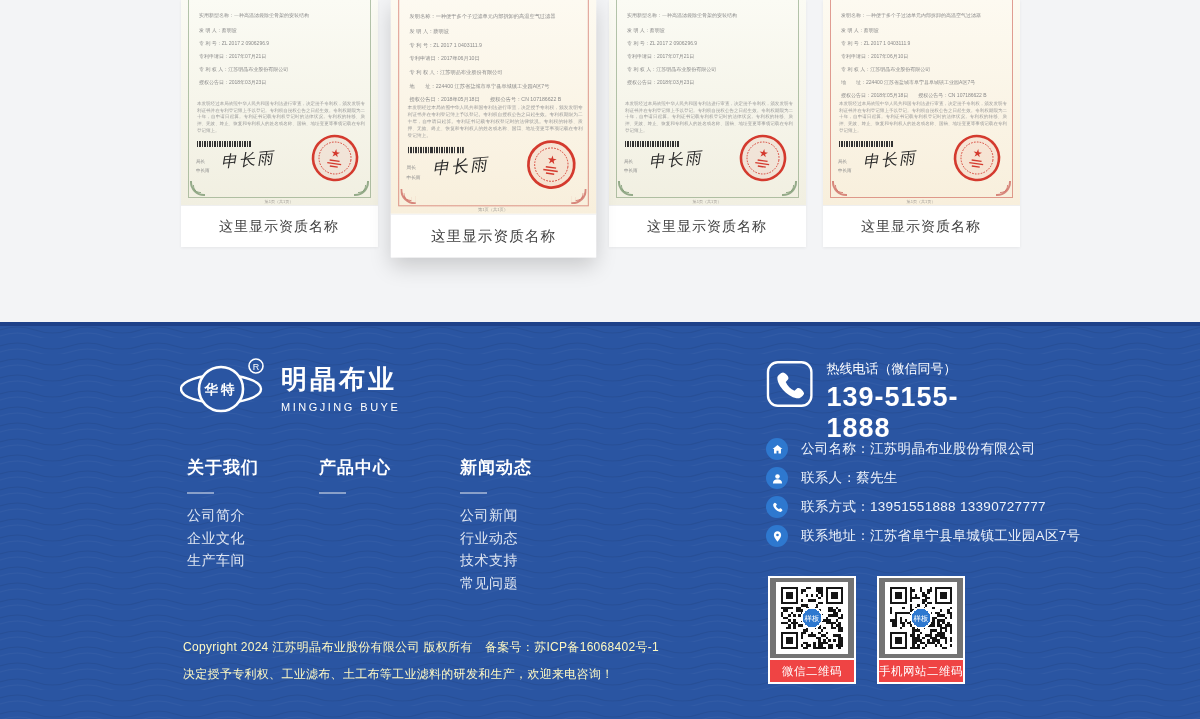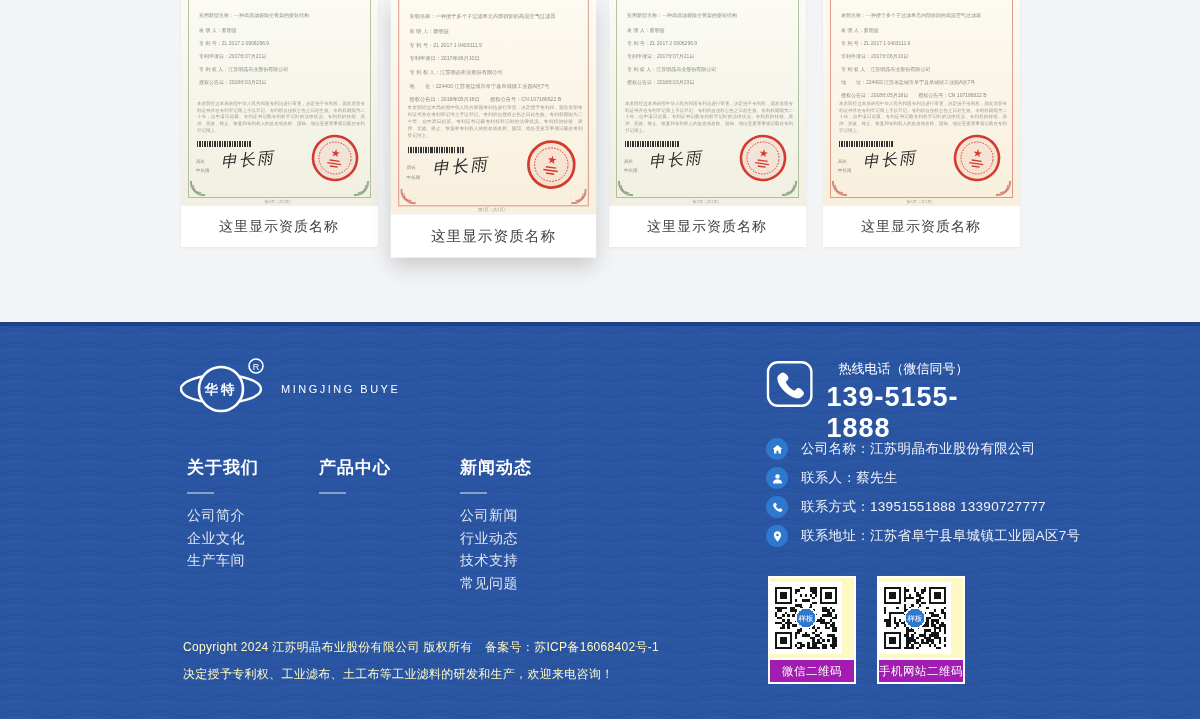--- a/index.html
+++ b/index.html
@@ -57,42 +57,42 @@
   .footer { position:relative; height:397px; background:#2a55a2; overflow:hidden; }
   .footer-topline { position:absolute; top:0; left:0; right:0; height:4px; background:#1e4189; z-index:1; }
   .footer-waves { position:absolute; inset:0; width:100%; height:100%; z-index:0; }
   .footer-inner { position:relative; z-index:1; width:840px; height:100%; margin:0 auto; }
 
   .logo-block { position:absolute; left:0; top:34px; display:flex; align-items:center; gap:13px; cursor:pointer; }
   .logo-cn { font-size:26px; font-weight:bold; color:#fff; letter-spacing:3px; }
   .logo-en { font-size:11px; color:#fff; letter-spacing:2.5px; margin-top:4px; }
 
   .phone-block { position:absolute; left:586px; top:38px; display:flex; gap:13px; align-items:flex-start; }
-  .phone-label { font-size:13px; color:#fff;margin-left:12px; }
+  .phone-label { font-size:13px; color:#fff; }
   .phone-number { font-size:27px; font-weight:bold; color:#fff; letter-spacing:1px; margin-top:4px; }
 
   .nav-block { position:absolute; left:7px; top:134px; display:flex; }
   .nav-col { flex:0 0 auto; }
   .nav-col:nth-child(1){ width:132px; } .nav-col:nth-child(2){ width:141px; }
   .nav-col:nth-child(3){ width:145px; } .nav-col:nth-child(4){ width:auto; }
   .nav-title { font-size:17px; font-weight:600; color:#fff; letter-spacing:1px; cursor:pointer; }
   .nav-divider { width:27px; height:2px; background:rgba(255,255,255,.45); margin:13px 0 10px; }
   .nav-link { display:block; font-size:14px; color:rgba(255,255,255,.85); line-height:22.5px;
               text-decoration:none; letter-spacing:.5px; cursor:pointer; }
 
   .contact-block { position:absolute; left:586px; top:116px; }
   .contact-row { display:flex; align-items:center; height:22px; margin-bottom:7px; }
   .contact-ico { width:22px; height:22px; border-radius:50%; background:#2e78cf; flex:0 0 22px;
               display:flex; align-items:center; justify-content:center; margin-right:13px; }
   .contact-text { font-size:13.5px; color:#eef3fa; letter-spacing:.3px; white-space:nowrap; }
 
   .qr-block { position:absolute; left:588px; top:254px; display:flex; gap:21px; }
   .qr-box { width:88px; border:2px solid #fff; }
-  .qr-canvas { height:80px; background:#fef9c3; display:flex; align-items:center; }
-  .qr-label { height:24px; background:#a21caf; border-top:2px solid #fff; color:#fff; font-size:11.5px;
+  .qr-canvas { height:80px; background:#737373; display:flex; align-items:center; justify-content:center; }
+  .qr-label { height:24px; background:#ef4444; border-top:2px solid #fff; color:#fff; font-size:11.5px;
               display:flex; align-items:center; justify-content:center; letter-spacing:.5px; white-space:nowrap; }
 
   .copyright { position:absolute; left:3px; top:312px; font-size:12px; color:#fef9c3; line-height:27px; letter-spacing:.3px; }
 </style>
 </head>
 <body>
 
 <section class="certs-section">
   <div class="certs-row" id="certs-row">
       <div class="cert-card green">
@@ -260,20 +260,21 @@
 
     <div class="logo-block">
       <svg width="88" height="62" viewBox="0 0 88 62">
         <ellipse cx="41" cy="33" rx="40" ry="14" fill="none" stroke="#fff" stroke-width="2.4"></ellipse>
         <circle cx="41" cy="33" r="22" fill="#2a55a2" stroke="#fff" stroke-width="2.6"></circle>
         <text x="41" y="38" text-anchor="middle" font-size="13.5" font-weight="bold" fill="#fff" letter-spacing="3">华特</text>
         <circle cx="76" cy="10" r="7" fill="none" stroke="#fff" stroke-width="1.6"></circle>
         <text x="76" y="13.5" text-anchor="middle" font-size="9" fill="#fff">R</text>
       </svg>
       <div>
+        <div class="logo-cn">明晶布业</div>
         <div class="logo-en">MINGJING BUYE</div>
       </div>
     </div>
 
     <div class="phone-block">
       <svg width="48" height="48" viewBox="0 0 48 48">
         <rect x="2" y="2" width="44" height="44" rx="10" fill="none" stroke="#fff" stroke-width="2.4"></rect>
         <path d="M16 11c2.4 0 8.4 5.4 6.4 8.4l-3 3.4c2 4.8 6 8.8 10.8 10.8l3.4-3c3-2 8.4 4 8.4 6.4 0 1.8-4.4 6-7 6C23.6 43 9 28.4 9 17.6c0-2.6 4.4-6.6 7-6.6z" fill="#fff" transform="scale(0.82) translate(5,4)"></path>
       </svg>
       <div>

